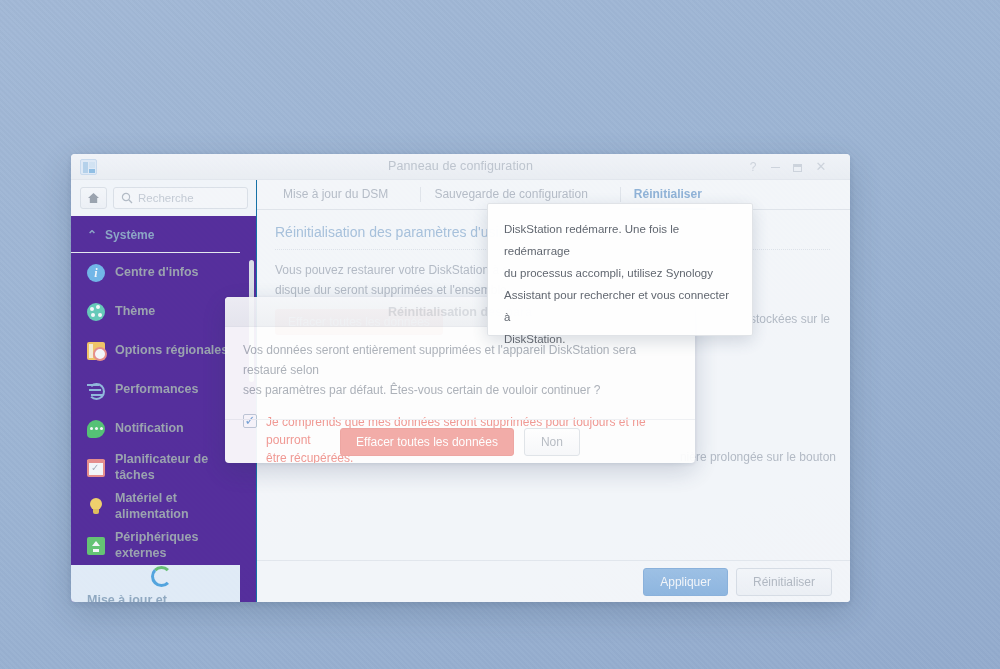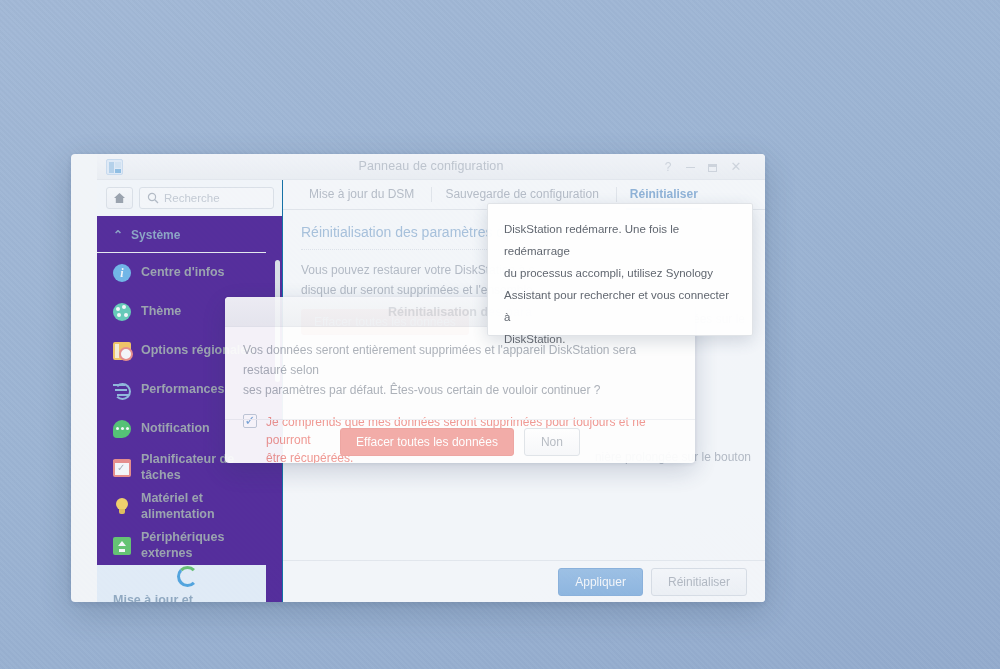--- a/index.html
+++ b/index.html
@@ -15,27 +15,26 @@
   #desktop-bg {
     position: absolute; inset: 0;
     background:
       repeating-linear-gradient(45deg, rgba(255,255,255,.025) 0 2px, rgba(0,0,0,.012) 2px 4px),
       linear-gradient(160deg, #a2b8d6 0%, #9cb4d3 45%, #93abcd 100%);
   }
 
   
   #cp-window {
     position: absolute;
-    left: 71px; top: 154px; width: 694px; height: 448px;
+    left: 71px; top: 154px; width: 779px; height: 448px;
     background: #fdfdfd;
     border-radius: 4px;
     box-shadow: 0 10px 34px rgba(40,60,90,.26), 0 2px 6px rgba(40,60,90,.14);
     overflow: hidden;
     opacity: .88;
-    padding-left: 26px;
   }
   #cp-titlebar {
     height: 26px; position: relative;
     background: linear-gradient(#fcfcfd, #f4f5f7);
     border-bottom: 1px solid #eceef1;
   }
   #cp-appicon {
     position: absolute; left: 9px; top: 5px; width: 17px; height: 16px;
     background: #e8f1fb; border: 1px solid #cfe0f2; border-radius: 2px;
   }
@@ -143,21 +142,21 @@
     border-left:4px solid transparent; border-right:4px solid transparent; border-bottom:5px solid #fff;
     box-shadow: 0 7px 0 -1px #fff; }
   .ic-update { position:relative; }
   .ic-update::before { content:""; position:absolute; left:1px; top:1px; width:15px; height:15px;
     border:3px solid #4aa3e0; border-radius:50%; border-right-color:transparent; border-top-color:#62c26a;}
   .ic-sec { width:16px; height:16px; background:#fbc65a; border-radius:50% 50% 50% 50%/40% 40% 70% 70%; }
 
   
   #main { flex: 1; position: relative; background: #fff; display: flex; flex-direction: column; }
   #tabs {
-    display: flex; align-items: flex-end; gap: 3px; height: 30px;
+    display: flex; align-items: flex-end; gap: 18px; height: 30px;
     padding-left: 12px; border-bottom: 1px solid #e9ebee; background:#fff;
   }
   .tab {
     padding: 0 14px; height: 29px; line-height: 29px; font-size: 12px; color: #b9bec6;
     cursor: pointer; position: relative;
   }
   .tab + .tab::before {
     content:""; position:absolute; left:0; top:7px; bottom:7px; width:1px; background:#e9ebee;
   }
   .tab.active { color: #8fb3d8; font-weight: bold; }

